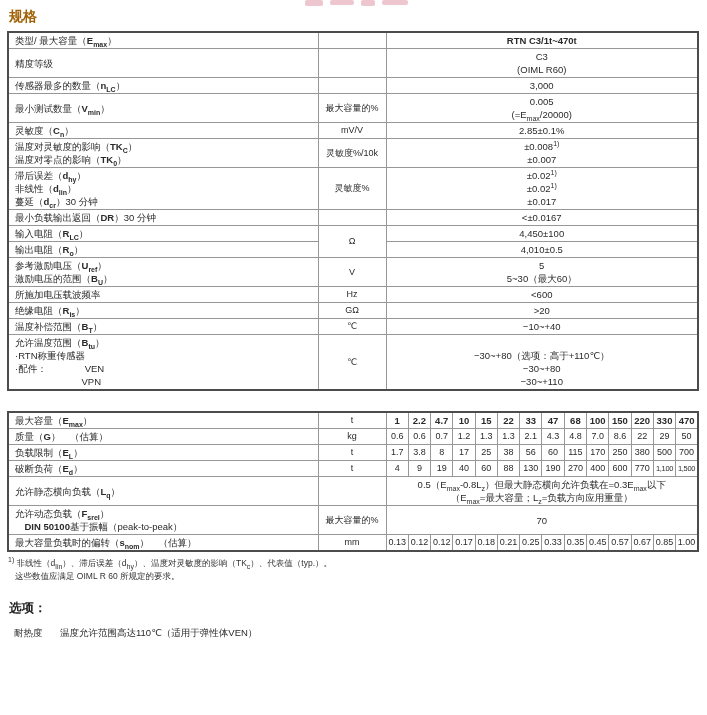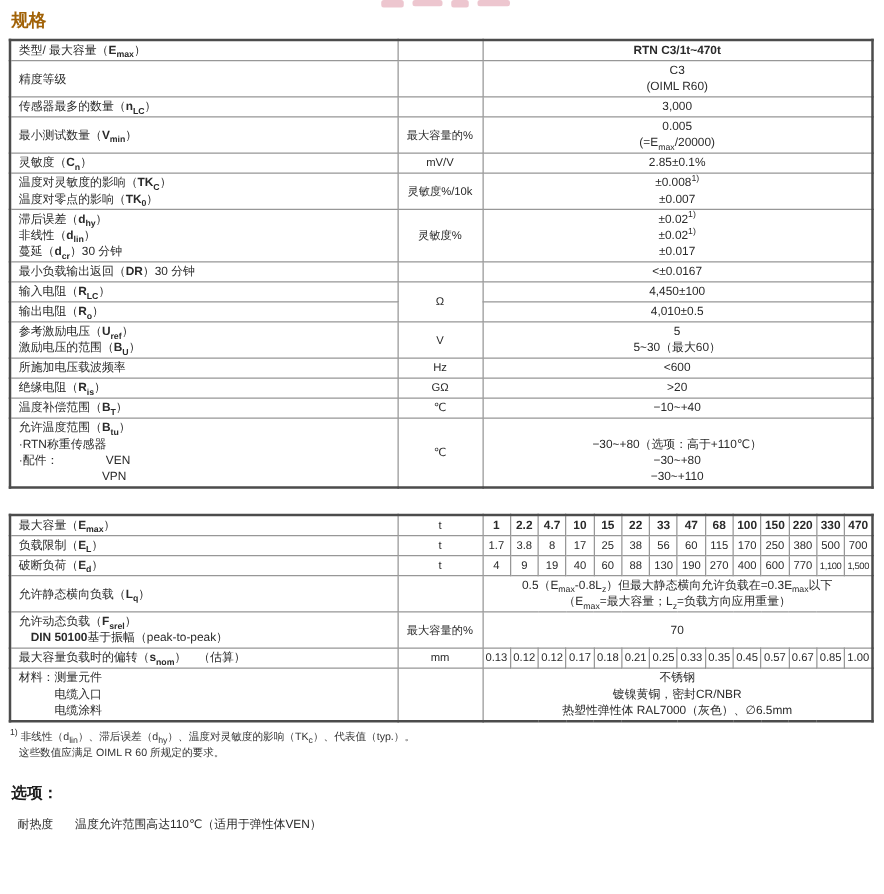--- a/index.html
+++ b/index.html
@@ -145,20 +145,38 @@
       <td class="num">33</td>
       <td class="num">47</td>
       <td class="num">68</td>
       <td class="num">100</td>
       <td class="num">150</td>
       <td class="num">220</td>
       <td class="num">330</td>
       <td class="num">470</td>
     </tr>
     <tr>
+      <td class="lbl">质量（<b>G</b>）　（估算）</td>
+      <td class="unit">kg</td>
+      <td class="num">0.6</td>
+      <td class="num">0.6</td>
+      <td class="num">0.7</td>
+      <td class="num">1.2</td>
+      <td class="num">1.3</td>
+      <td class="num">1.3</td>
+      <td class="num">2.1</td>
+      <td class="num">4.3</td>
+      <td class="num">4.8</td>
+      <td class="num">7.0</td>
+      <td class="num">8.6</td>
+      <td class="num">22</td>
+      <td class="num">29</td>
+      <td class="num">50</td>
+    </tr>
+    <tr>
       <td class="lbl">负载限制（<b>E<sub>L</sub></b>）</td>
       <td class="unit">t</td>
       <td class="num">1.7</td>
       <td class="num">3.8</td>
       <td class="num">8</td>
       <td class="num">17</td>
       <td class="num">25</td>
       <td class="num">38</td>
       <td class="num">56</td>
       <td class="num">60</td>
@@ -208,25 +226,20 @@
       <td class="num">0.21</td>
       <td class="num">0.25</td>
       <td class="num">0.33</td>
       <td class="num">0.35</td>
       <td class="num">0.45</td>
       <td class="num">0.57</td>
       <td class="num">0.67</td>
       <td class="num">0.85</td>
       <td class="num">1.00</td>
     </tr>
-    <tr>
-      <td class="lbl">材料：测量元件<br>　　　电缆入口<br>　　　电缆涂料</td>
-      <td class="unit"></td>
-      <td class="val" colspan="14">不锈钢<br>镀镍黄铜，密封CR/NBR<br>热塑性弹性体 RAL7000（灰色）、∅6.5mm</td>
-    </tr>
   </tbody>
 </table>
 
 <div class="footnotes">
   <div class="fn1"><sup>1)</sup> 非线性（d<sub>lin</sub>）、滞后误差（d<sub>hy</sub>）、温度对灵敏度的影响（TK<sub>c</sub>）、代表值（typ.）。</div>
   <div class="fn2">这些数值应满足 OIML R 60 所规定的要求。</div>
 </div>
 
 <div class="opt-heading">选项：</div>
 <div class="opt-row">

